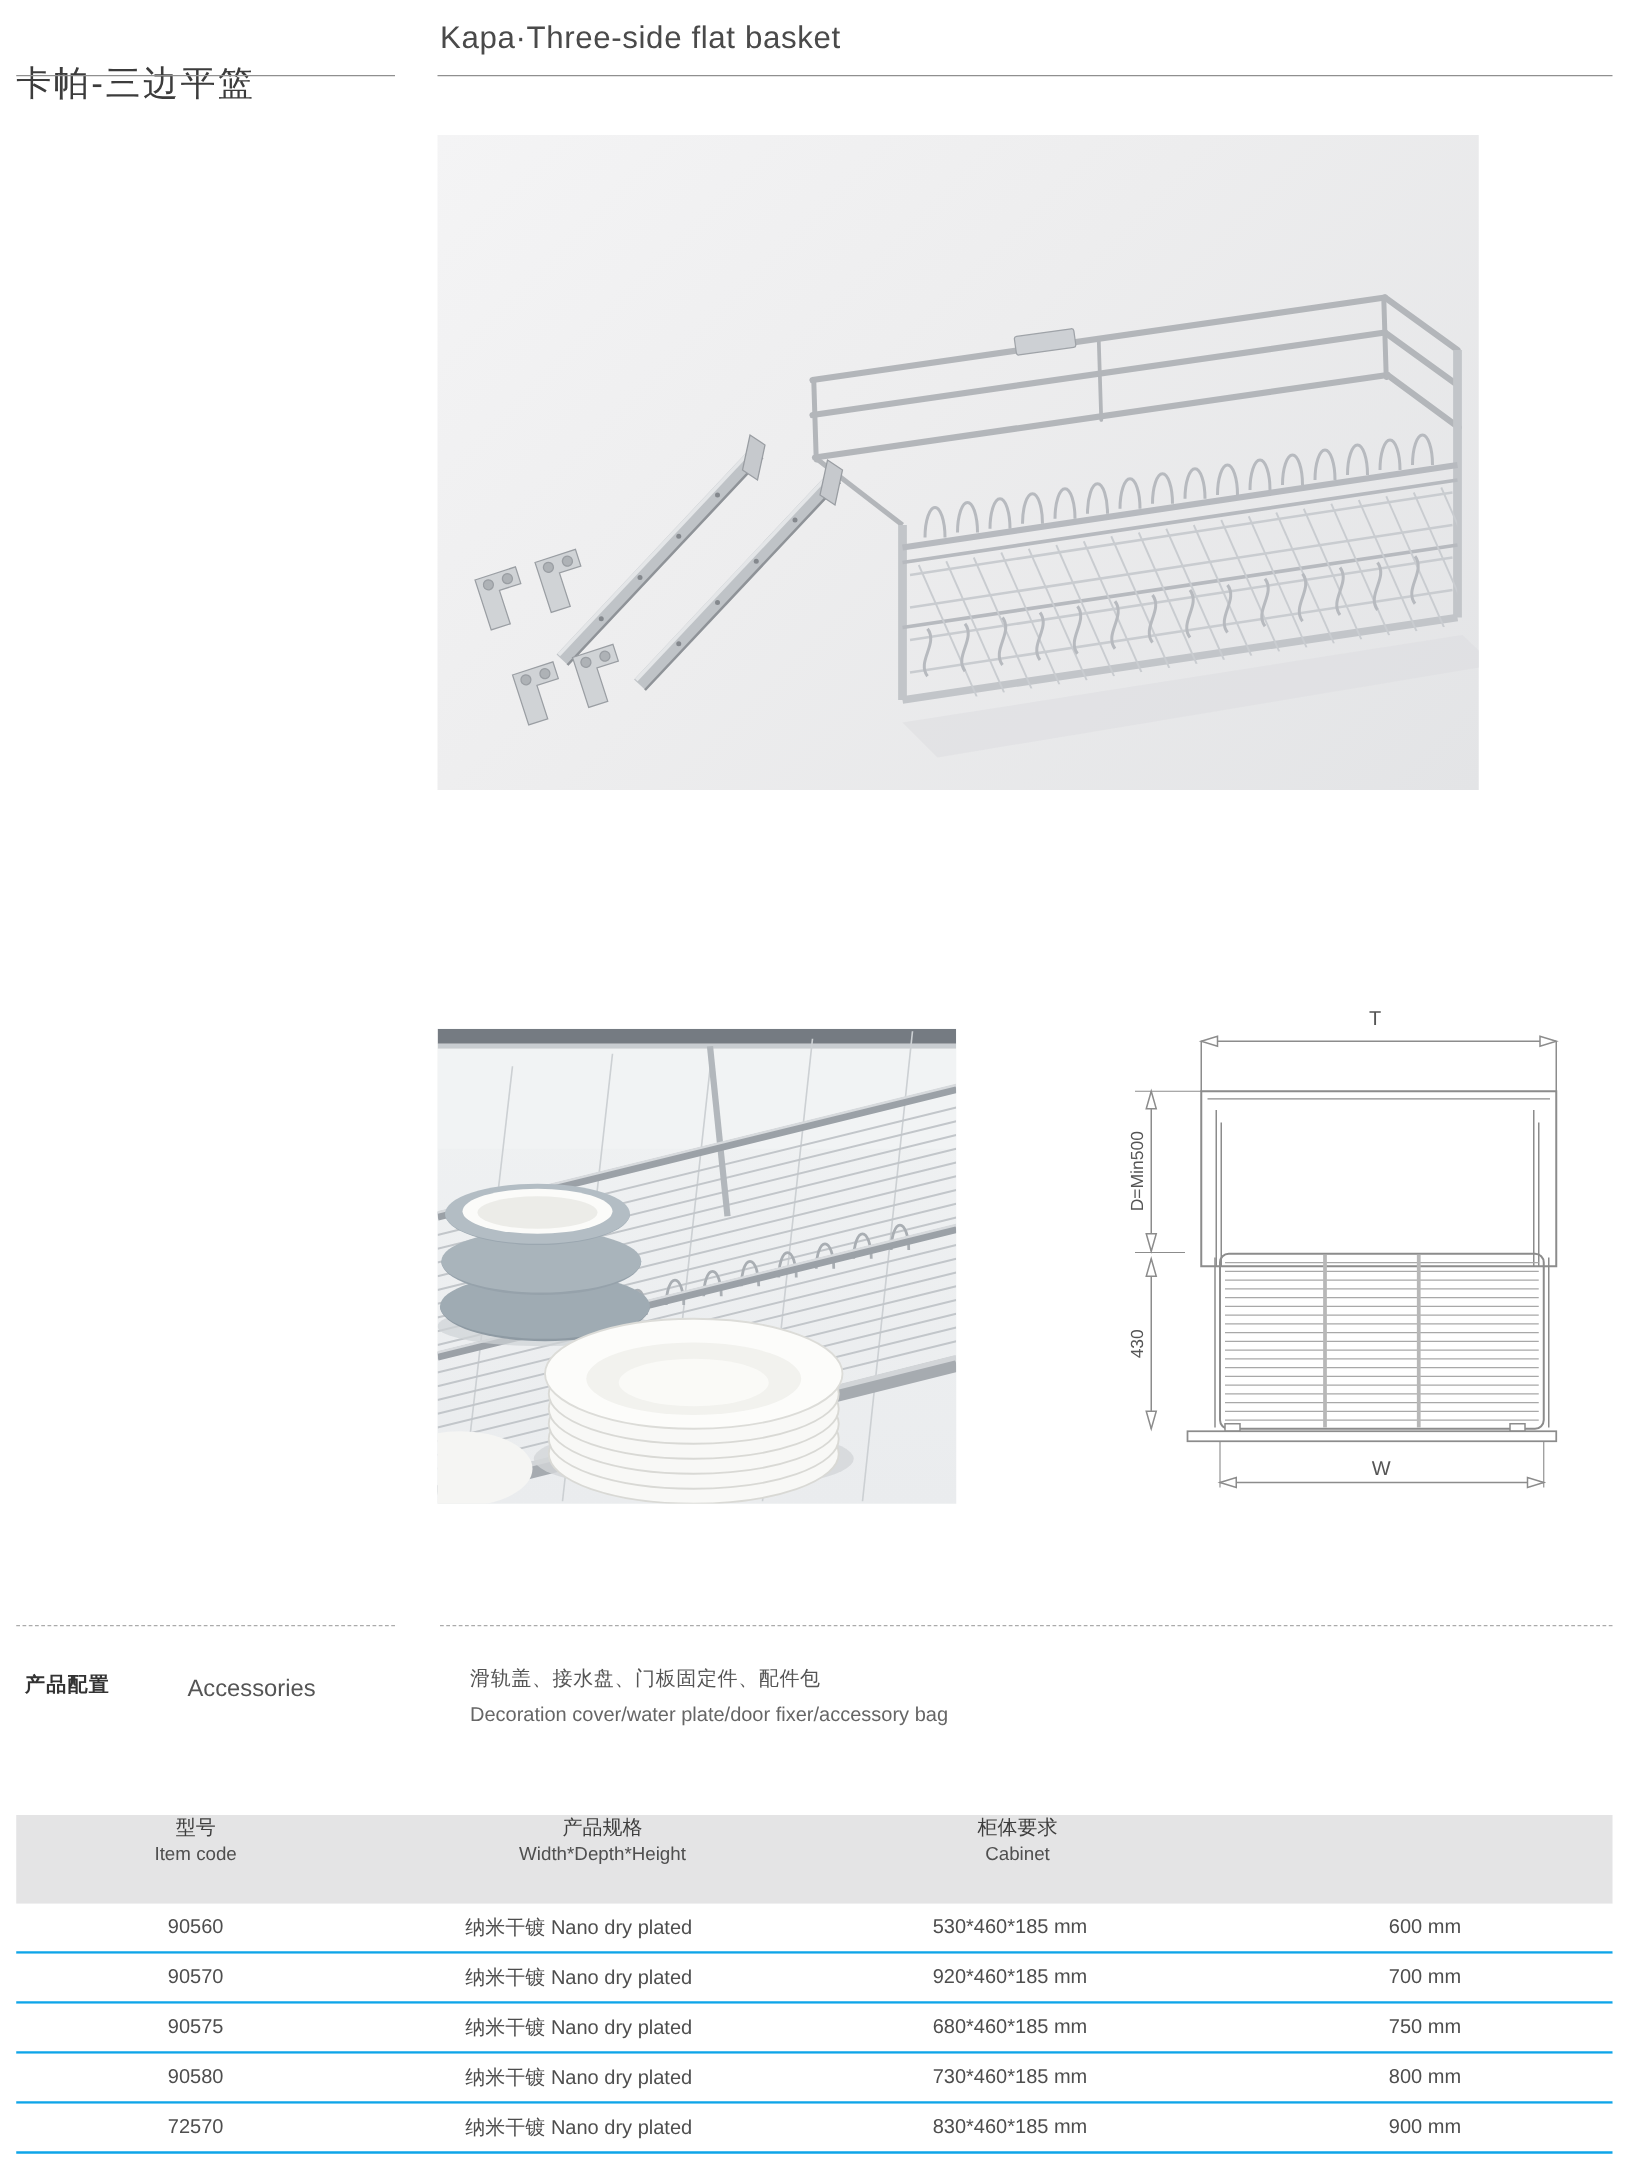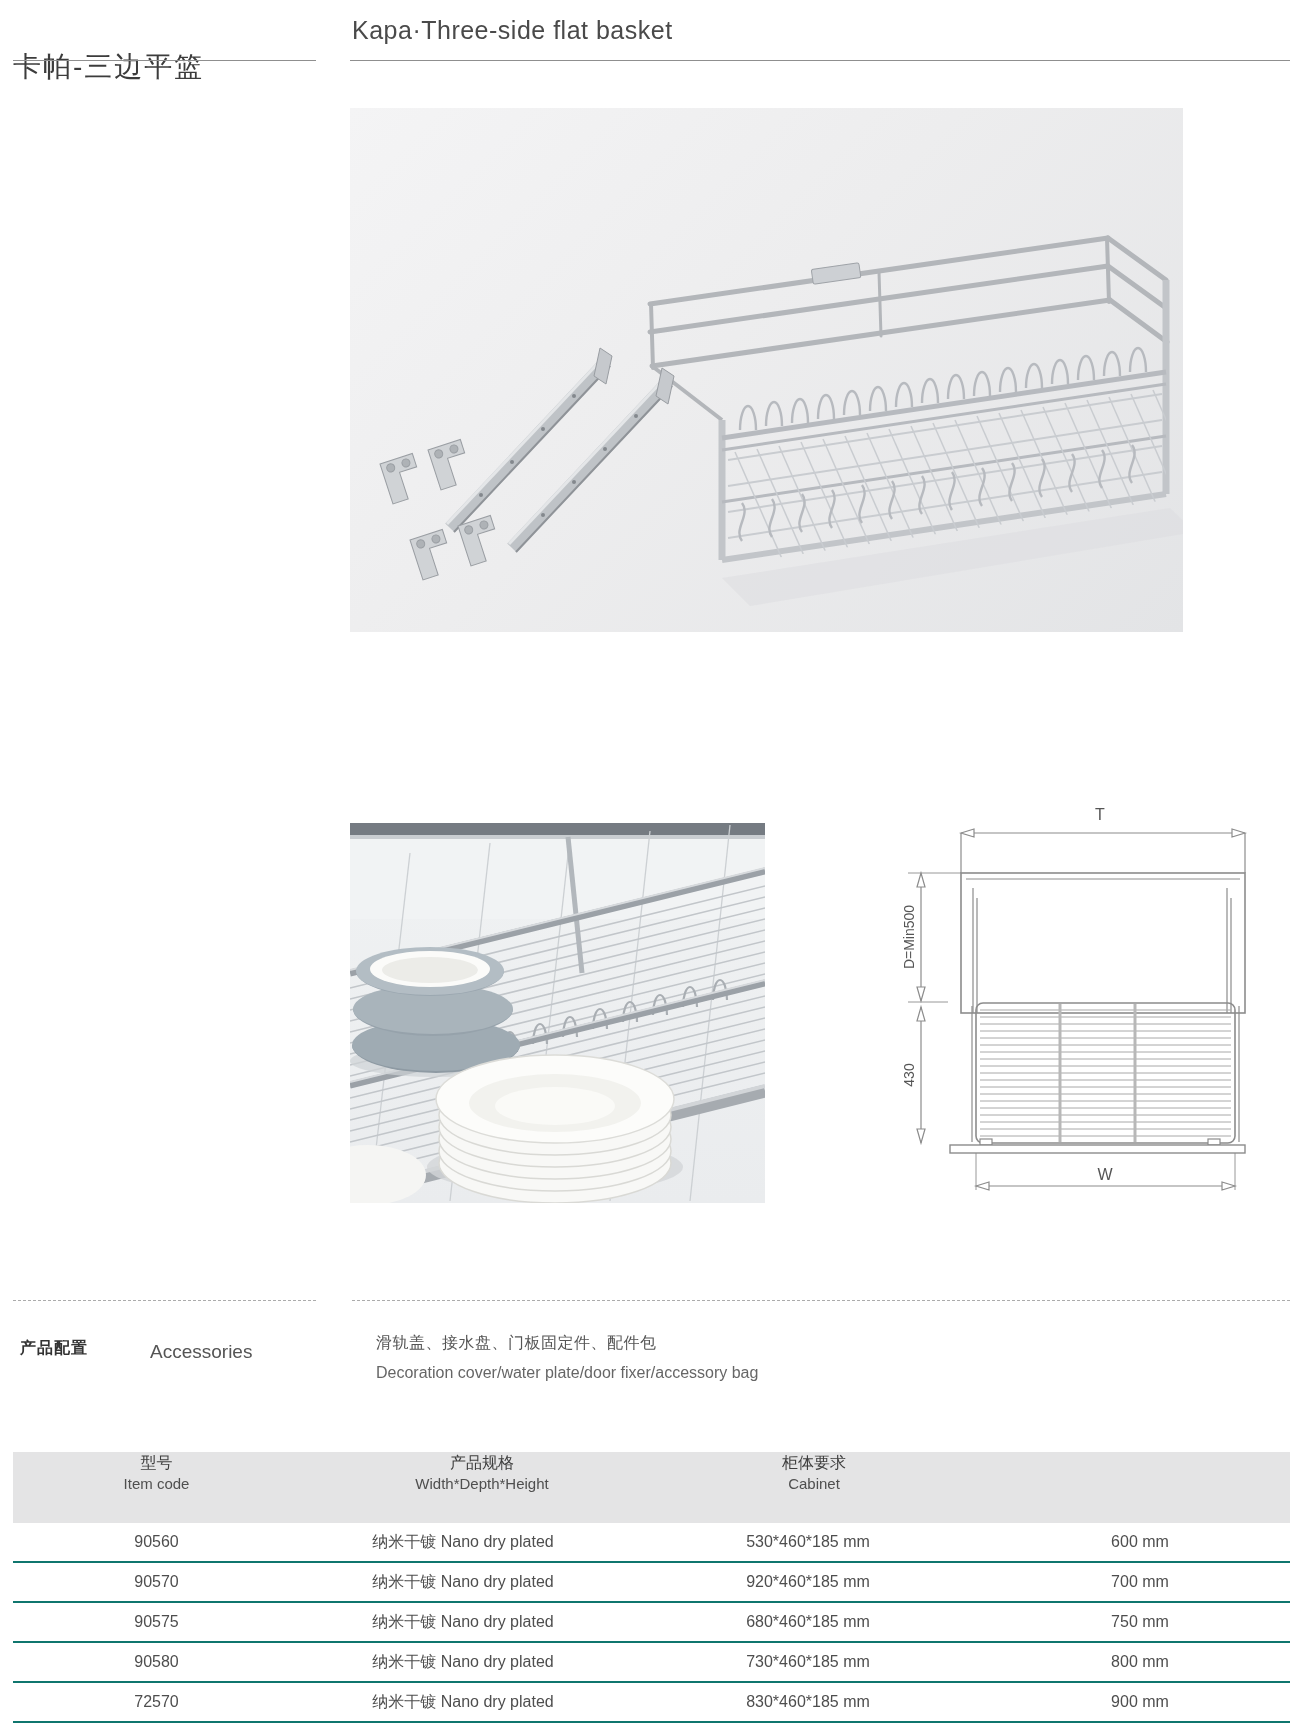--- a/index.html
+++ b/index.html
@@ -25,21 +25,21 @@
   .dash-left{left:13px;top:1300px;width:303px;}
   .dash-right{left:352px;top:1300px;width:938px;}
   
   .acc-cn{left:20px;top:1338px;font-size:16px;font-weight:bold;color:#333;letter-spacing:1px;}
   .acc-en{left:150px;top:1341px;font-size:19px;color:#555;}
   .desc-cn{left:376px;top:1333px;font-size:16px;color:#555;letter-spacing:0.5px;}
   .desc-en{left:376px;top:1364px;font-size:16px;color:#666;}
   
   .spec-table{left:13px;top:1452px;width:1277px;}
   .t-head{display:flex;background:#e4e4e5;height:71px;align-items:flex-start;}
-  .t-row{display:flex;height:38px;align-items:center;border-bottom:2px solid #0f766e;background:#fff;}
+  .t-row{display:flex;height:38px;align-items:center;border-bottom:2px solid #0ea5e9;background:#fff;}
   .c1{width:287px;}.c2{width:326px;}.c3{width:364px;}.c4{width:300px;}
   .cell{text-align:center;font-size:16px;color:#4e4e4e;}
   .h-cn{font-size:16px;color:#3e3e3e;line-height:22px;}
   .h-en{font-size:15px;color:#4f4f4f;line-height:20px;}
 </style>
 </head>
 <body>
 
 <div id="page">
 

